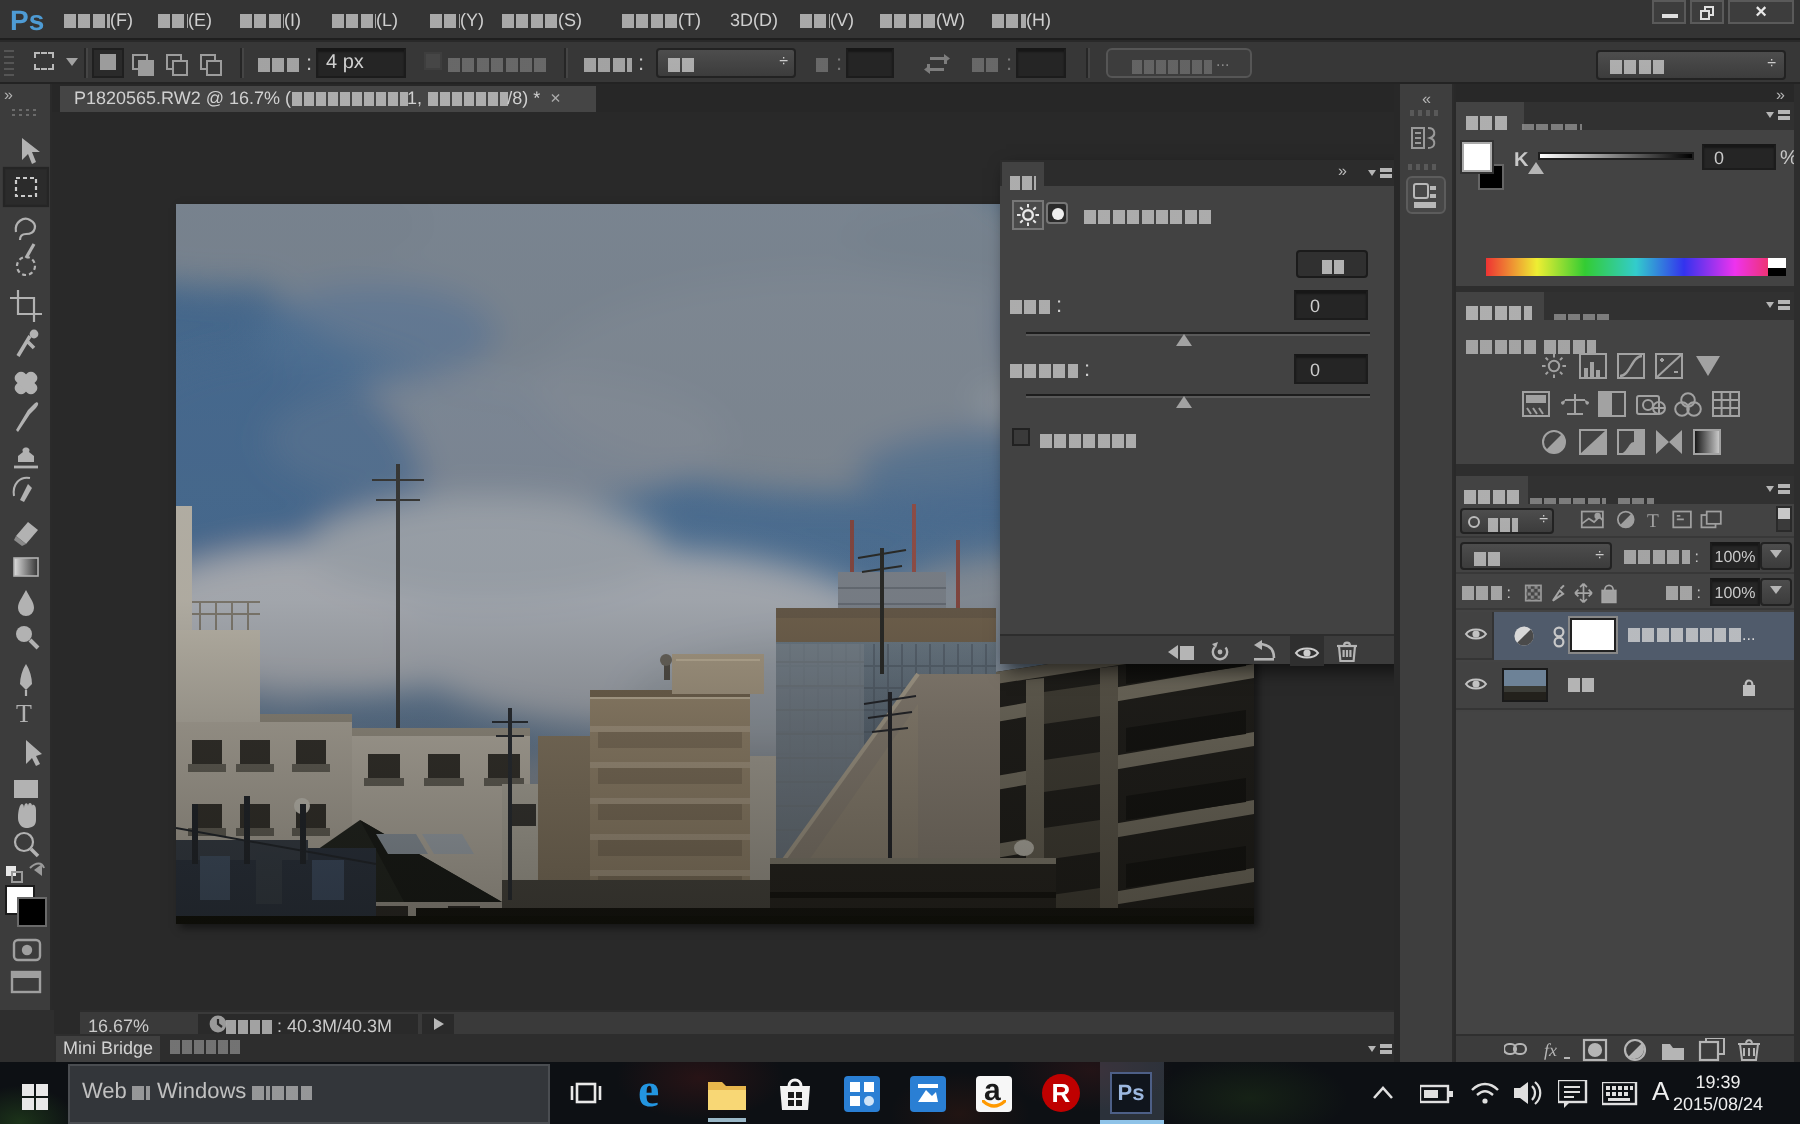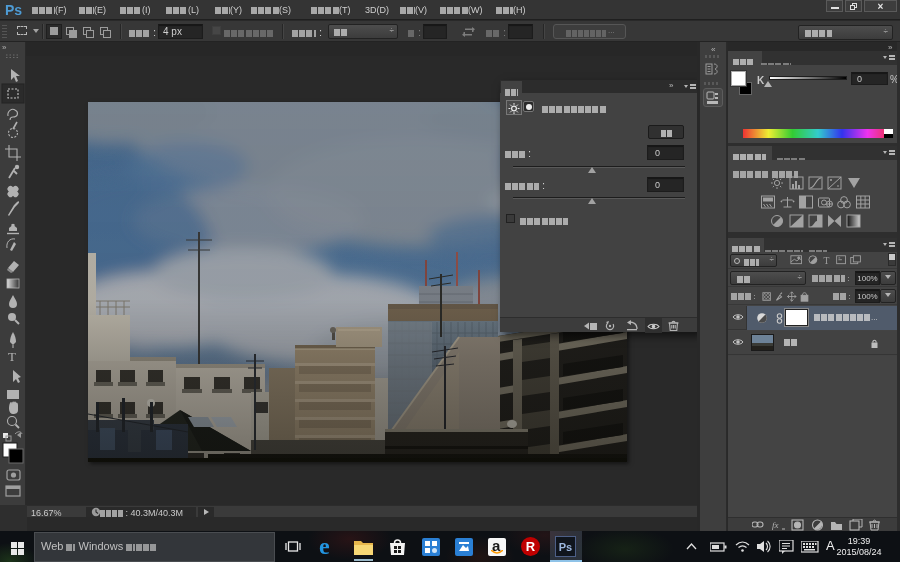--- a/index.html
+++ b/index.html
@@ -84,20 +84,21 @@
         <i class="j2 abs" style="width:40px;left:12px;top:5px;opacity:.5"></i>
         <span class="abs" style="left:54px;top:1px;font-size:8px;color:#8a8a8a">...</span>
       </div>
   <div class="abs drop" style="left:798px;top:4px;width:95px;height:15px">
         <i class="j abs" style="width:27px;left:6px;top:4px;color:#d0d0d0"></i>
         <span class="abs" style="right:4px;top:1px;color:#ccc;font-size:8px">÷</span>
       </div>
 </div>
 
 <div class="abs" style="left:0;top:42px;width:700px;height:14px;background:#272727"></div>
+<div class="abs" style="left:30px;top:43px;width:268px;height:13px;background:#454545;color:#d0d0d0;font-size:9px;line-height:13px;padding-left:7px;white-space:nowrap">P1820565.RW2 @ 16.7% (<i class="j2" style="width:58px"></i>1, <i class="j2" style="width:40px"></i>/8) * &nbsp;<span style="color:#aaa">×</span></div>
 
 <div class="abs" id="toolcol" style="left:0;top:42px;width:26px;height:463px;background:#3c3c3c;border-right:1px solid #2a2a2a">
 <svg width="26" height="463" viewBox="0 0 26 463">
 <g fill="none" stroke="#b2b2b2" stroke-width="1.1">
  <text x="2" y="8" fill="#b2b2b2" stroke="none" font-size="8" font-family="Liberation Sans">»</text>
  <g stroke="#6a6a6a" stroke-dasharray="1.5 2">
             <line x1="6" y1="13" x2="20" y2="13"></line>
             <line x1="6" y1="15.5" x2="20" y2="15.5"></line>
           </g>
 
@@ -427,34 +428,43 @@
 
 <rect x="297" y="330" width="143" height="30" fill="#28251f"></rect>
 <rect x="297" y="327" width="143" height="3" fill="#8e8878"></rect>
         <rect x="297" y="344" width="143" height="3" fill="#15130e"></rect>
 <rect x="120" y="352" width="420" height="8" fill="#14130d"></rect>
 <rect x="0" y="356" width="539" height="4" fill="#101008"></rect>
 <rect width="539" height="360" fill="url(#dim)"></rect>
 </svg>
 </div>
 
-<div class="abs" style="left:27px;top:505px;width:670px;height:12px;background:#3a3a3a;border-top:1px solid #2c2c2c">
+<div class="abs" style="left:40px;top:505px;width:670px;height:12px;background:#3a3a3a;border-top:1px solid #2c2c2c">
   <div class="abs" style="left:4px;top:2px;font-size:9px;color:#cacaca">16.67%</div>
   <div class="abs" style="left:59px;top:1px;width:110px;height:10px;background:#2a2a2a"></div>
       <svg class="abs" style="left:64px;top:1px" width="10" height="10">
         <circle cx="5" cy="5" r="4.2" fill="#9a9a9a"></circle>
         <path d="M5 2.5 L5 5 L7 6.5" stroke="#2a2a2a" stroke-width="1.1" fill="none"></path>
       </svg>
       <div class="abs" style="left:171px;top:1px;width:16px;height:10px;background:#2a2a2a"></div>
   <div class="abs" style="left:73px;top:2px;font-size:9px;color:#cacaca"><i class="j2" style="width:23px"></i> : 40.3M/40.3M</div>
   <div class="abs" style="left:177px;top:3px">
         <span class="abs" style="left:0;top:0;width:0;height:0;border-top:3px solid transparent;border-bottom:3px solid transparent;border-left:5px solid #b8b8b8"></span>
       </div>
 </div>
 
+<div class="abs" style="left:0;top:517px;width:697px;height:14px;background:#2d2d2d">
+  <div class="abs" style="left:28px;top:1px;width:52px;height:13px;background:#404040;color:#d2d2d2;font-size:9px;text-align:center;line-height:13px">Mini Bridge</div>
+  <div class="abs" style="left:85px;top:3px;color:#8a8a8a;line-height:0"><i class="j2" style="width:36px"></i></div>
+  <div class="abs" style="left:684px;top:4px;width:12px;height:8px">
+        <span class="abs" style="left:0;top:2px;width:0;height:0;border-left:2.5px solid transparent;border-right:2.5px solid transparent;border-top:3.5px solid #b5b5b5"></span>
+        <span class="abs" style="left:6px;top:1px;width:6px;height:2px;background:#b5b5b5"></span>
+        <span class="abs" style="left:6px;top:4px;width:6px;height:2px;background:#b5b5b5"></span>
+      </div>
+</div>
 <div class="abs" style="left:0;top:505px;width:27px;height:26px;background:#2e2e2e"></div>
 
 <div class="abs" id="props" style="left:500px;top:80px;width:200px;height:252px;background:#424242;box-shadow:3px 4px 8px rgba(0,0,0,.55)">
   <div class="abs" style="left:0;top:0;width:200px;height:13px;background:#2c2c2c">
     <div class="abs" style="left:1px;top:1px;width:21px;height:12px;background:#424242;color:#d0d0d0"><i class="j2" style="width:13px;margin-left:4px;margin-top:3px"></i></div>
     <div class="abs" style="left:169px;top:1px;color:#bbb;font-size:8px">»</div>
     <div class="abs" style="left:184px;top:3px;width:12px;height:8px">
           <span class="abs" style="left:0;top:2px;width:0;height:0;border-left:2.5px solid transparent;border-right:2.5px solid transparent;border-top:3.5px solid #b5b5b5"></span>
           <span class="abs" style="left:6px;top:1px;width:6px;height:2px;background:#b5b5b5"></span>
           <span class="abs" style="left:6px;top:4px;width:6px;height:2px;background:#b5b5b5"></span>

